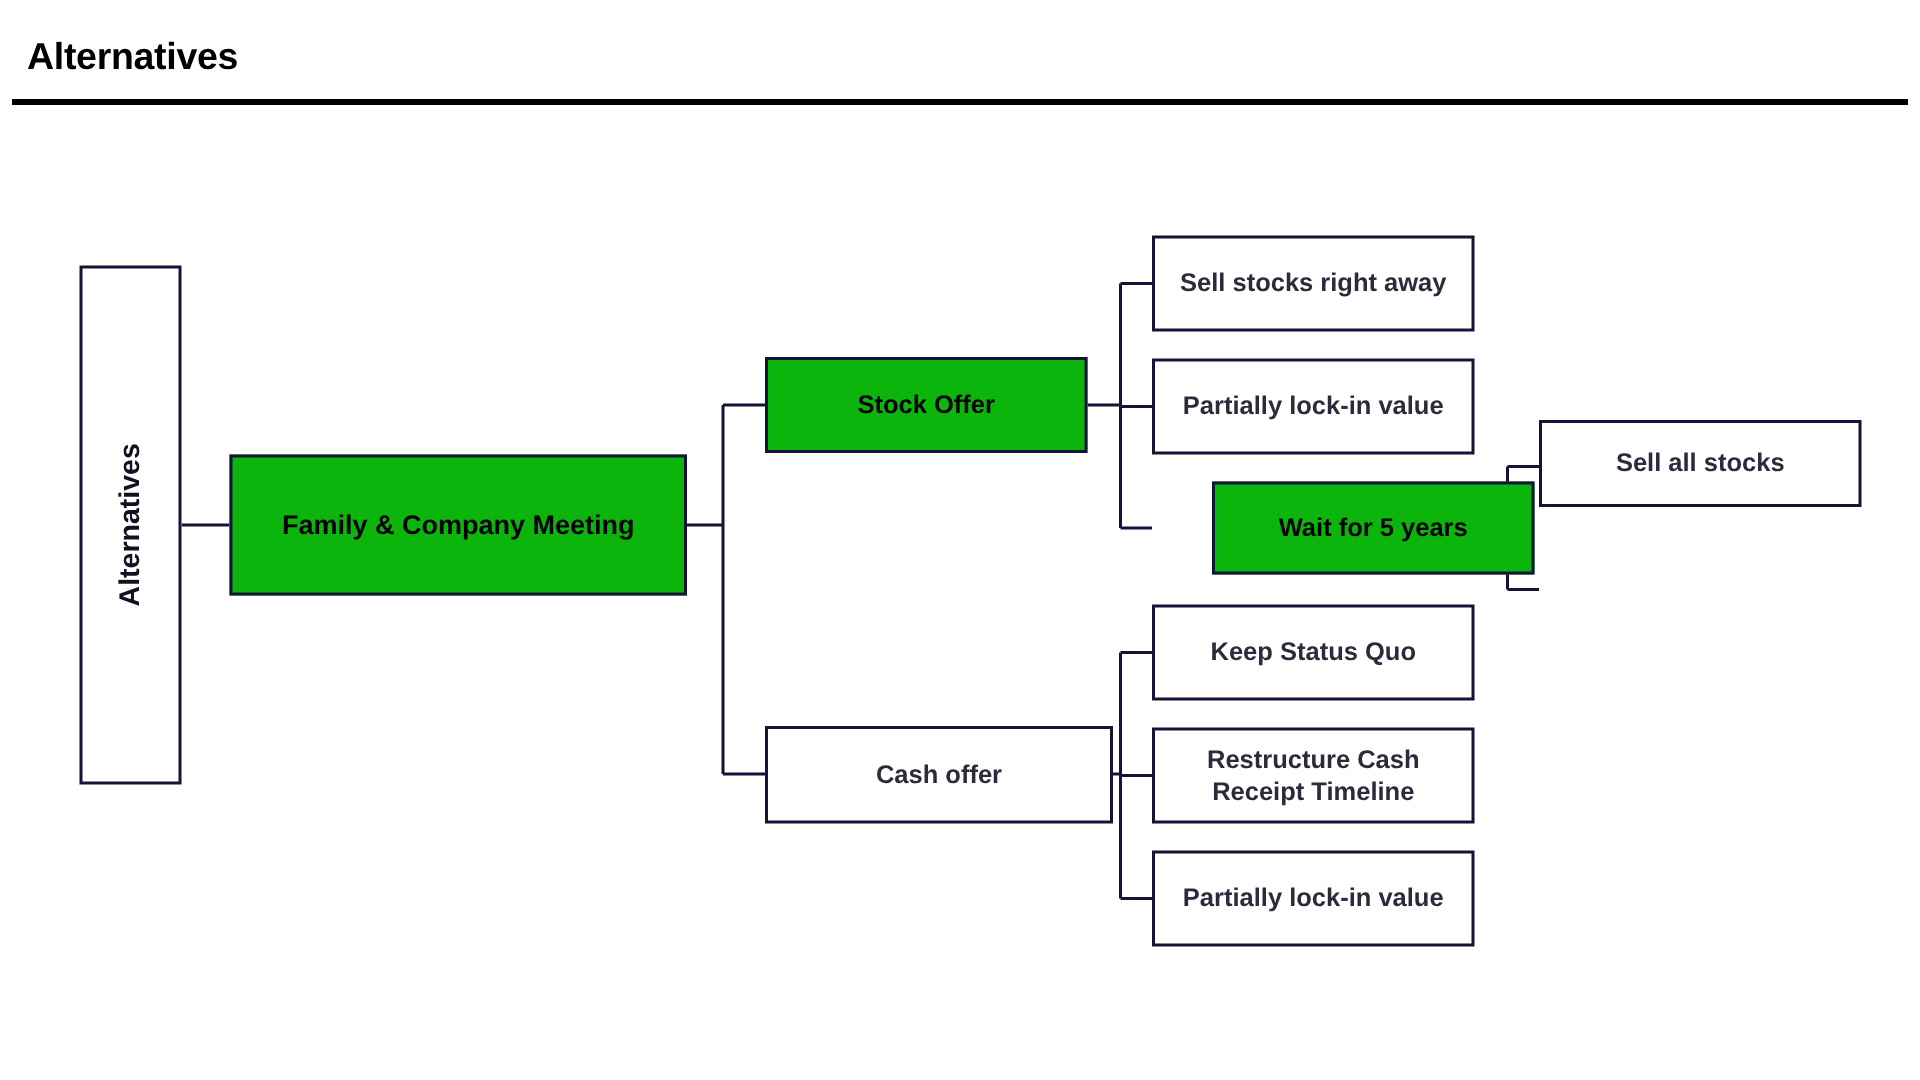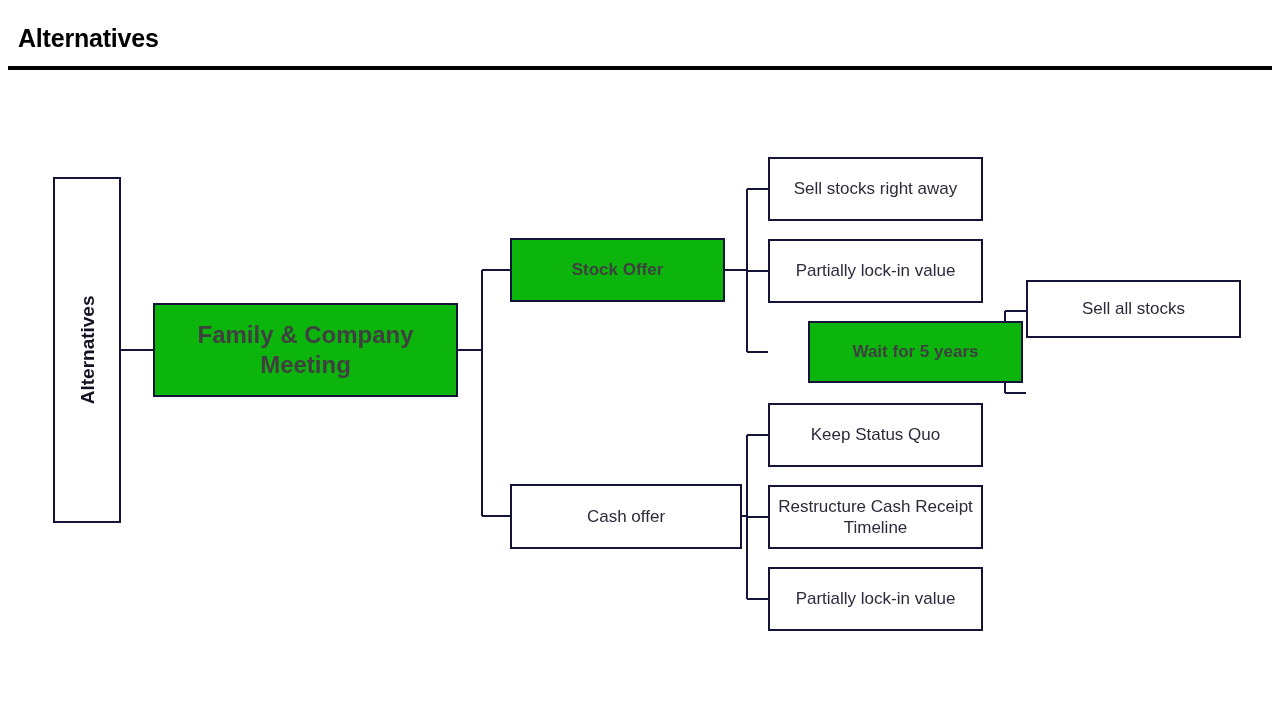--- a/index.html
+++ b/index.html
@@ -65,50 +65,50 @@
     justify-content: center;
     text-align: center;
   }
   .node .node-label {
     display: block;
     padding: 0 8px;
     line-height: 1.25;
   }
   .node.plain .node-label {
     font-size: 17px;
-    font-weight: normal;
+    font-weight: bold;
     color: #2b2b3c;
   }
   .node.highlight {
     background: #0CB50C;
   }
   .node.highlight .node-label {
     font-size: 17px;
     font-weight: bold;
-    color: #404040;
+    color: #000000;
   }
 
   
   #node-root {
     left: 53px;
     top: 177px;
     width: 68px;
     height: 346px;
   }
   #node-root .node-label {
     transform: rotate(-90deg);
     white-space: nowrap;
     font-size: 19px;
     font-weight: bold;
     color: #111122;
   }
 
   
   #node-l1-0 { left: 153px; top: 303px; width: 305px; height: 94px; }
-  #node-l1-0 .node-label { font-size: 24px; }
+  #node-l1-0 .node-label { font-size: 18px; }
 
   
   #node-l2-0 { left: 510px; top: 238px; width: 215px; height: 64px; }
   #node-l2-1 { left: 510px; top: 484px; width: 232px; height: 65px; }
 
   
   #node-l3-0 { left: 768px; top: 157px; width: 215px; height: 64px; }
   #node-l3-1 { left: 768px; top: 239px; width: 215px; height: 64px; }
   #node-l3-2 { left: 768px; top: 321px; width: 215px; height: 62px; margin-left: 40px; }
 

